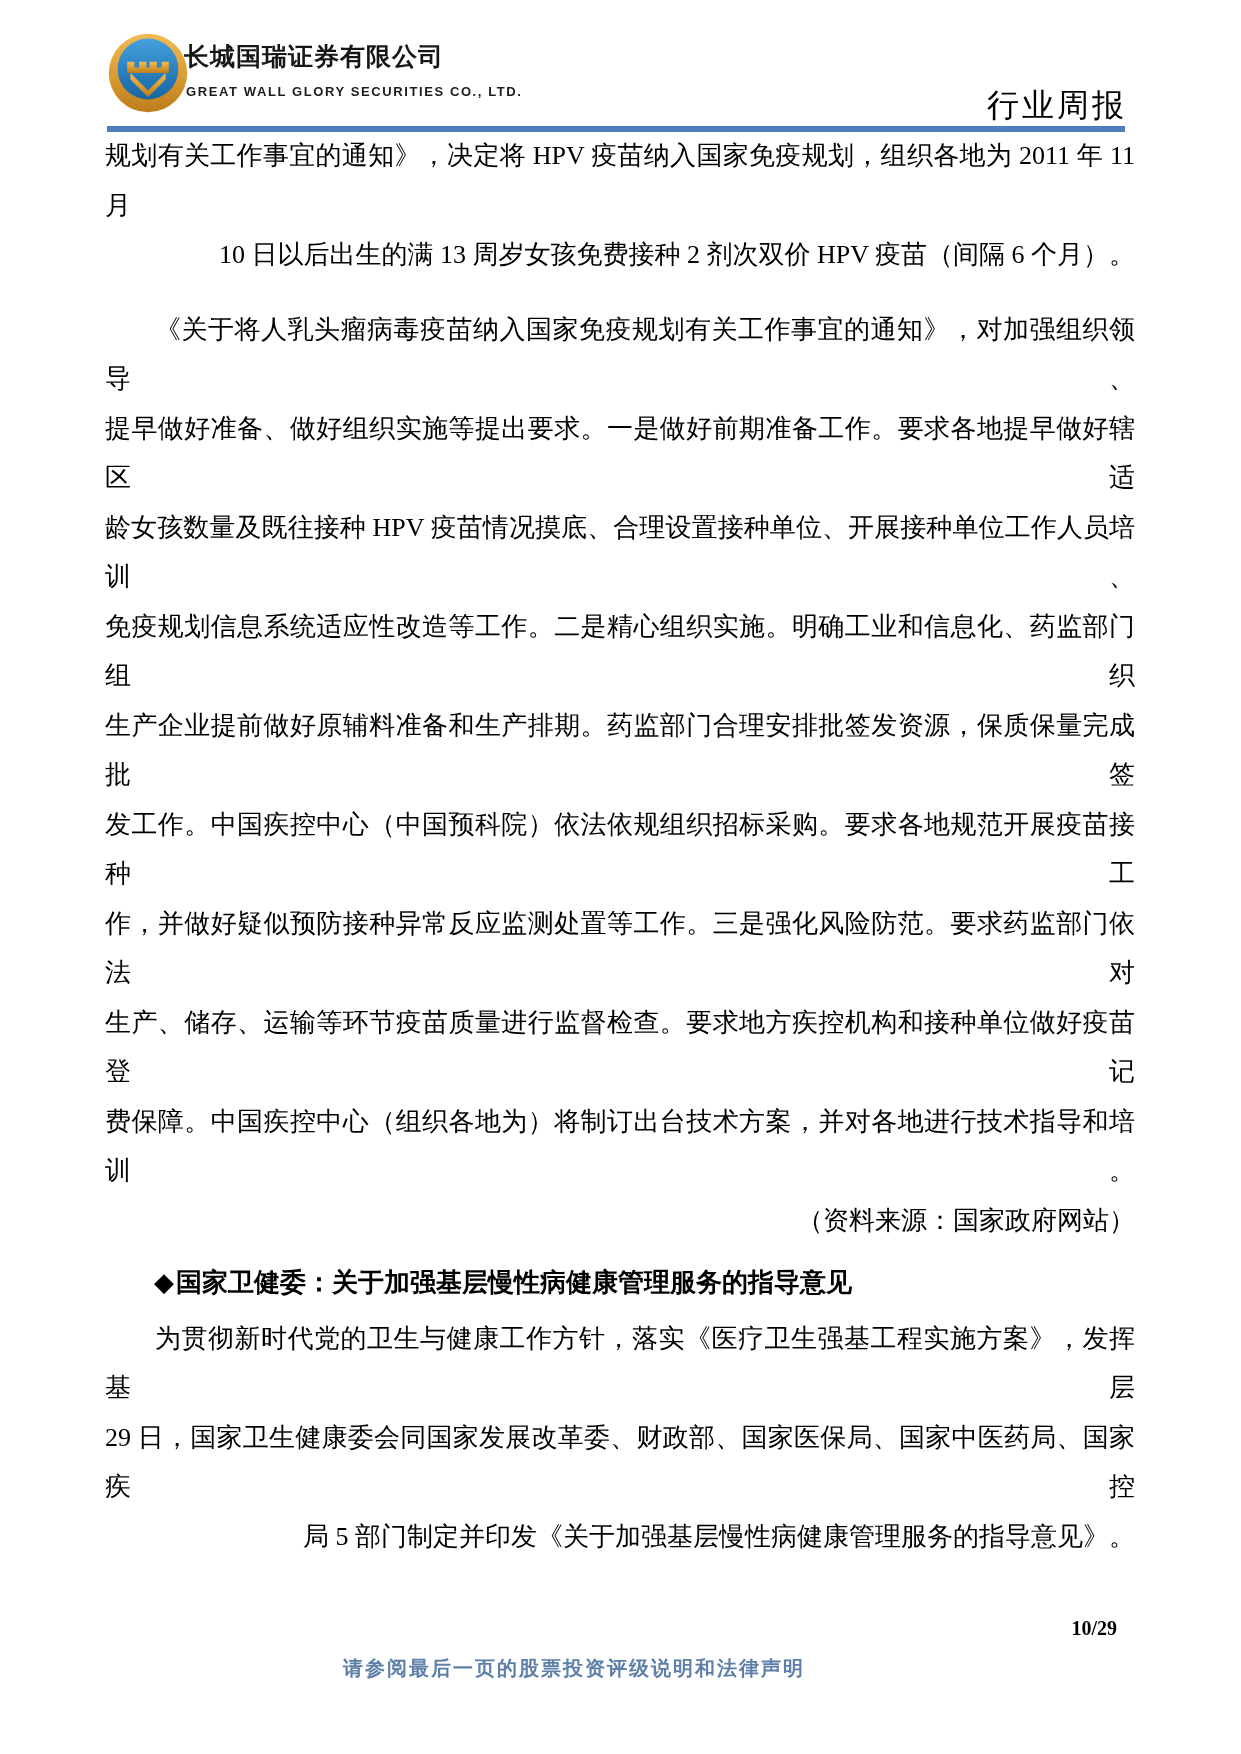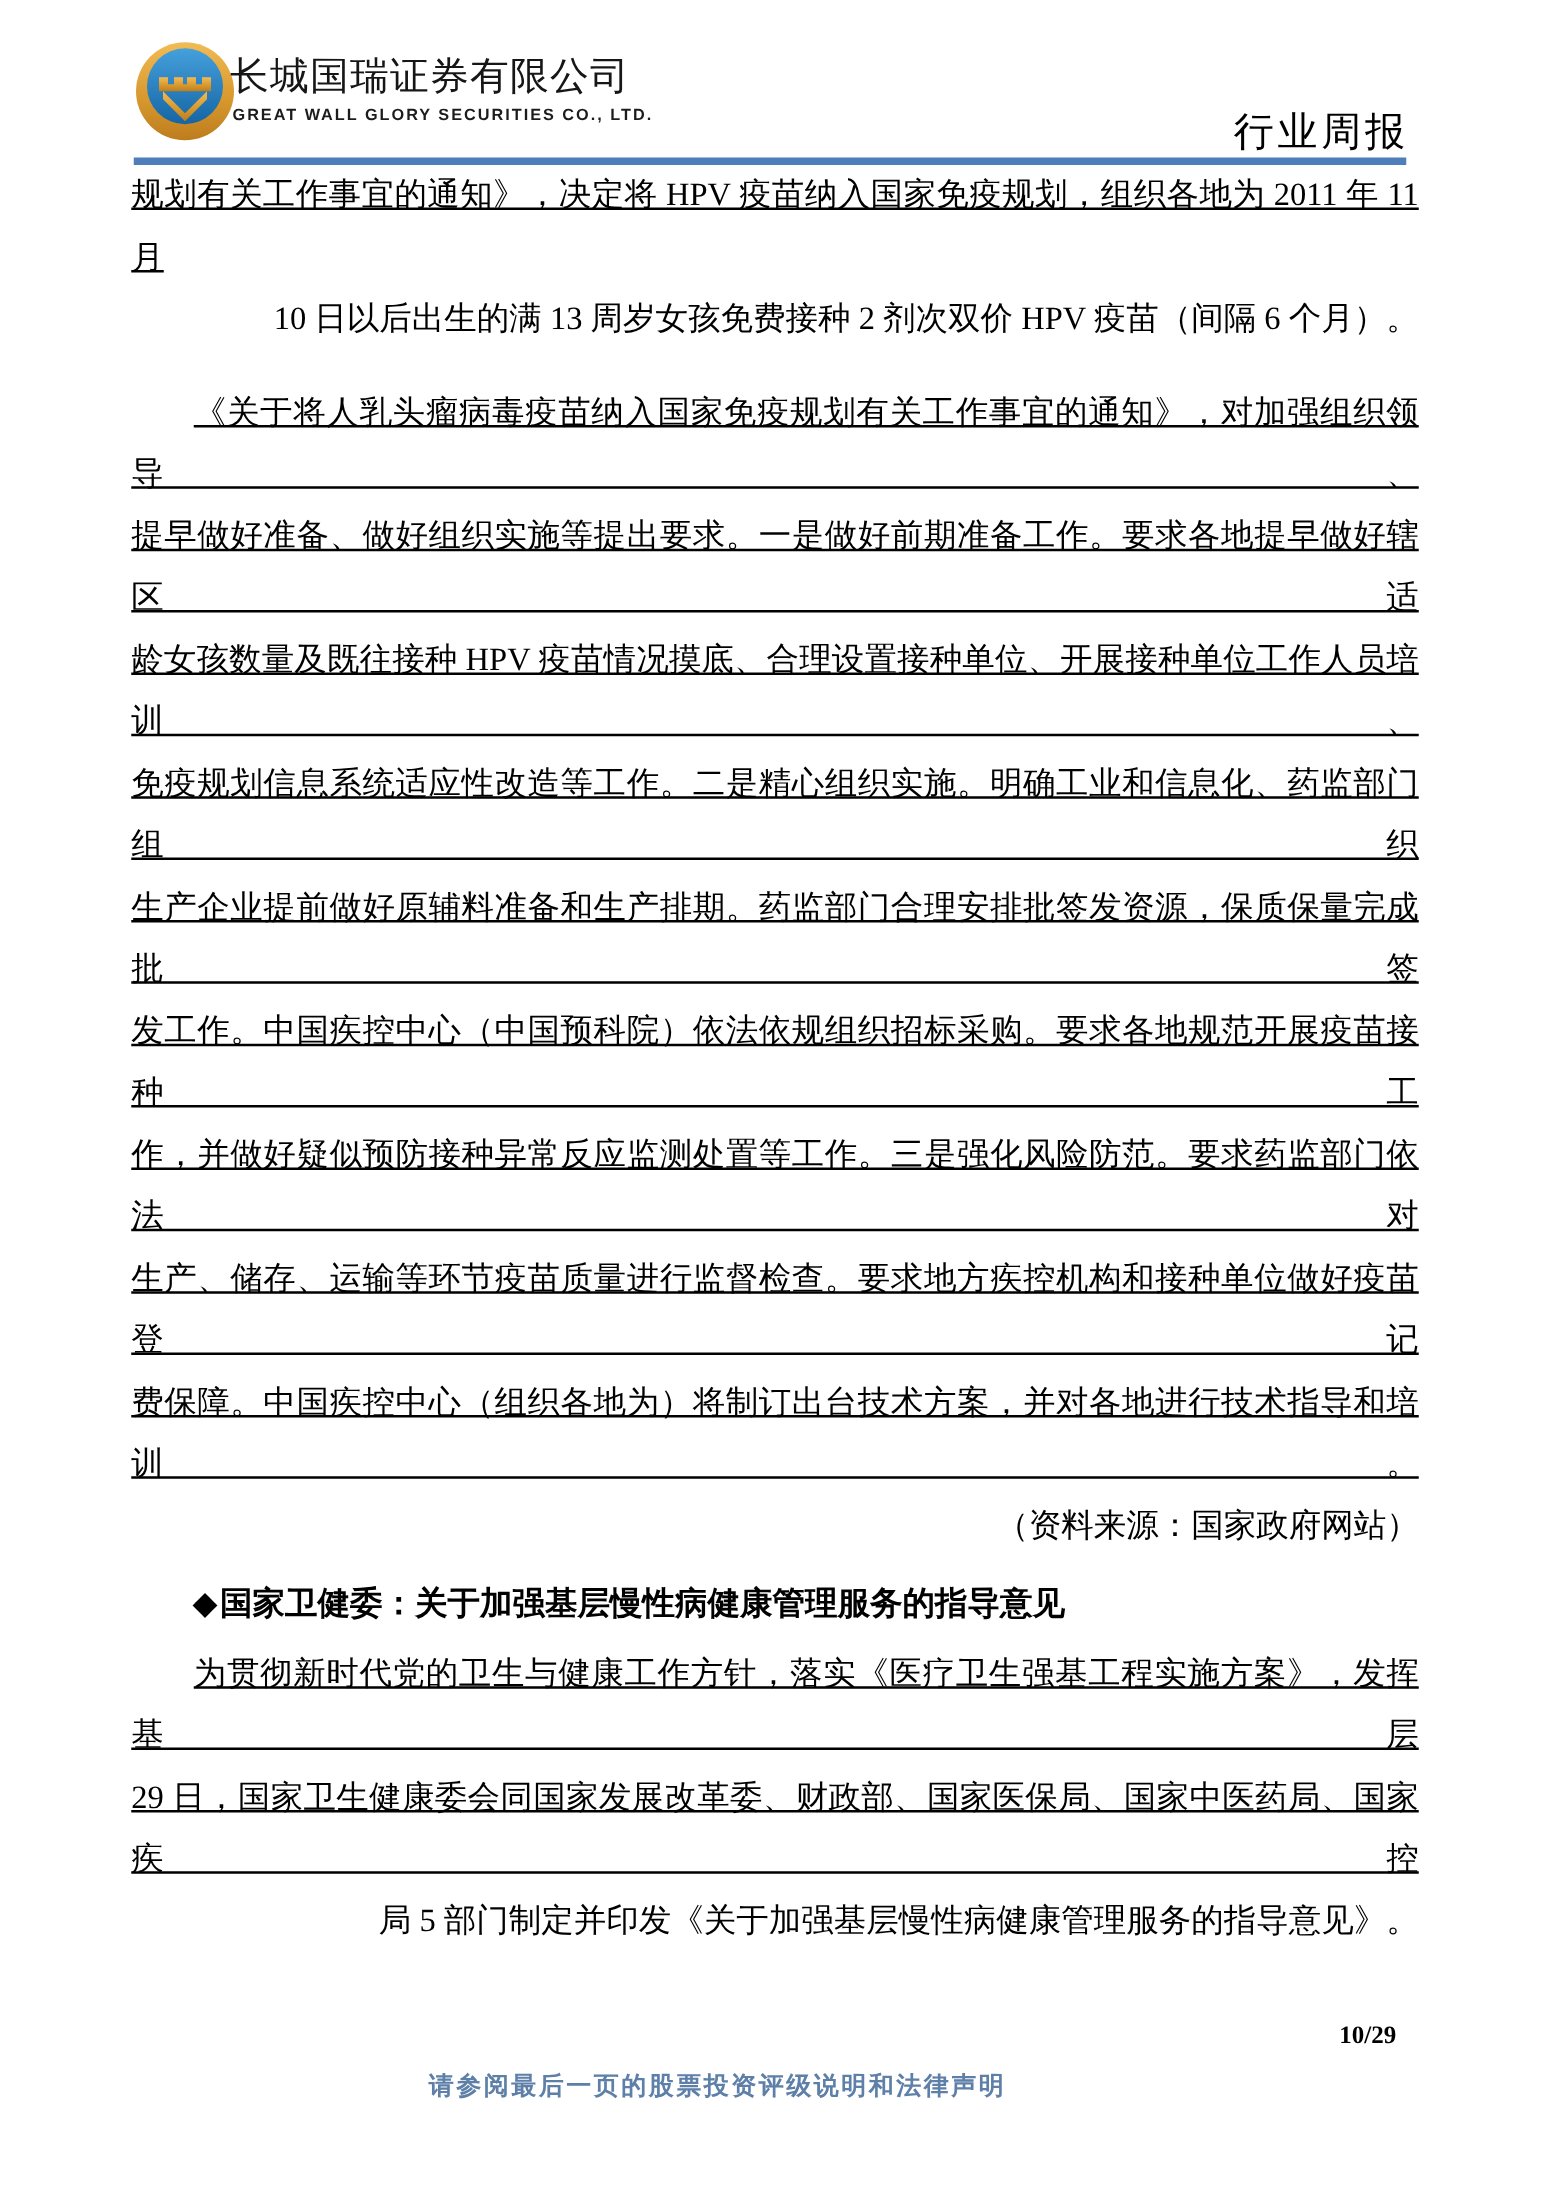--- a/index.html
+++ b/index.html
@@ -11,21 +11,21 @@
     overflow:hidden;
     font-family:"Liberation Serif","DejaVu Serif",serif;
     color:#000;
   }
 
   
   .logo-svg { position:absolute; left:108px; top:33px; width:80px; height:80px; }
   .company-cn {
     position:absolute; left:184px; top:40px;
     font-family:"Liberation Sans","DejaVu Sans",sans-serif;
-    font-size:31px; font-weight:400; letter-spacing:1px; color:#161616;
+    font-size:25px; font-weight:700; letter-spacing:1px; color:#161616;
     white-space:nowrap;
   }
   .company-en {
     position:absolute; left:186px; top:84px;
     font-family:"Liberation Sans","DejaVu Sans",sans-serif;
     font-size:13px; font-weight:700; letter-spacing:1.6px; color:#1c1c1c;
     white-space:nowrap;
   }
   .report-type {
     position:absolute; right:114px; top:84px;
@@ -37,21 +37,21 @@
     width:1018px; height:6px; background:#4f7fba;
   }
 
   
   #content {
     position:absolute; left:105px; top:131px; width:1030px;
     font-size:26px;
   }
   .para { margin:0; }
   .line { line-height:49.5px; text-align:right; }
-  .line.fill { text-align:justify; text-align-last:justify;text-decoration:underline; }
+  .line.fill { text-align:justify; text-align-last:justify; }
   .line.indent { text-indent:50px; }
   .heading {
     line-height:49.5px; font-weight:700; padding-left:49px;
     white-space:nowrap;
   }
   .heading .bullet { margin-right:2px; }
   #content > *:nth-child(2) { margin-top:25px; }
   #content > *:nth-child(3) { margin-top:13px; }
   #content > *:nth-child(4) { margin-top:6px;  }
   #content > *:nth-child(5) { margin-top:12px; }

